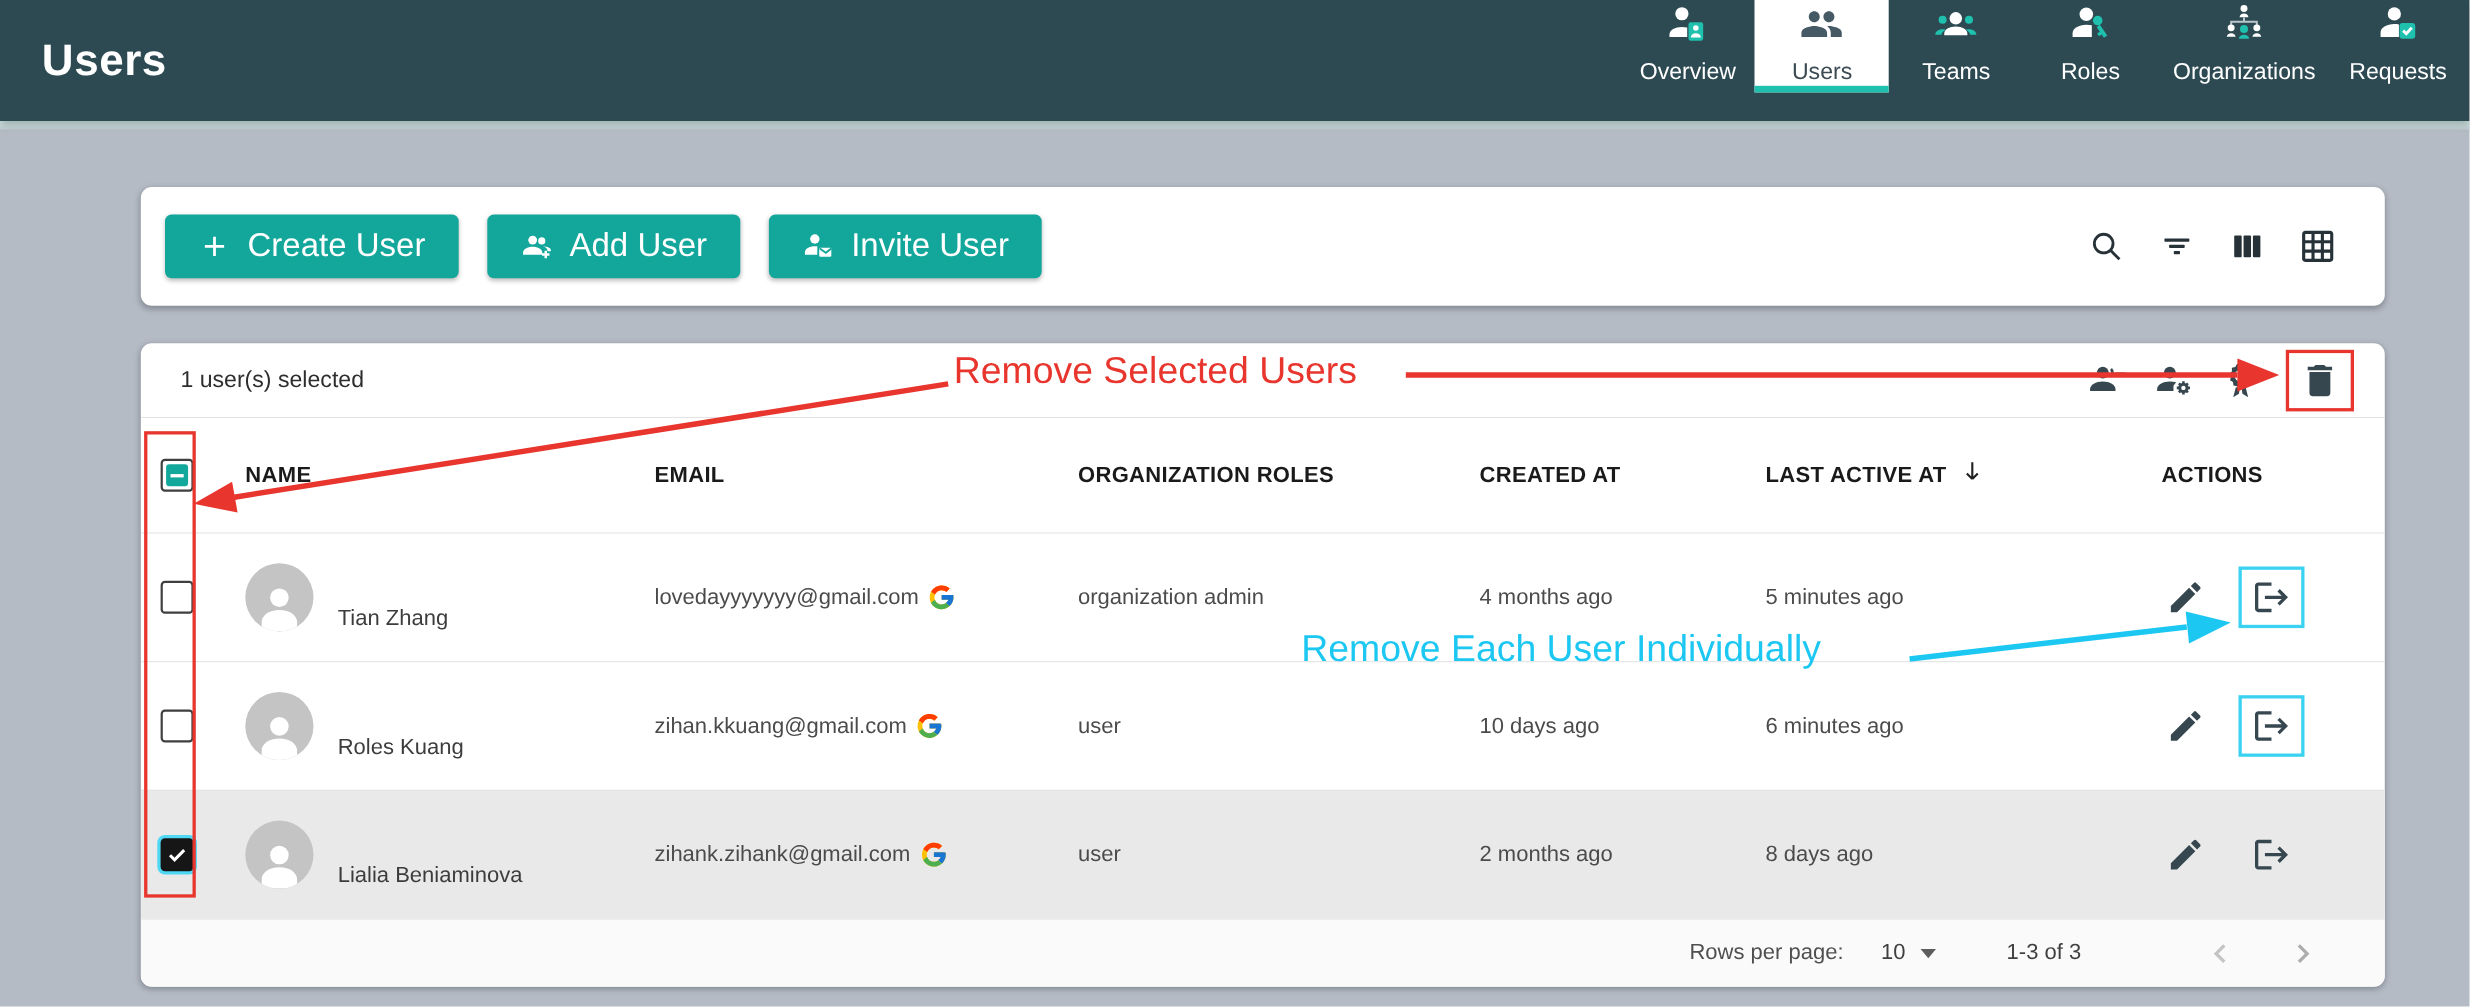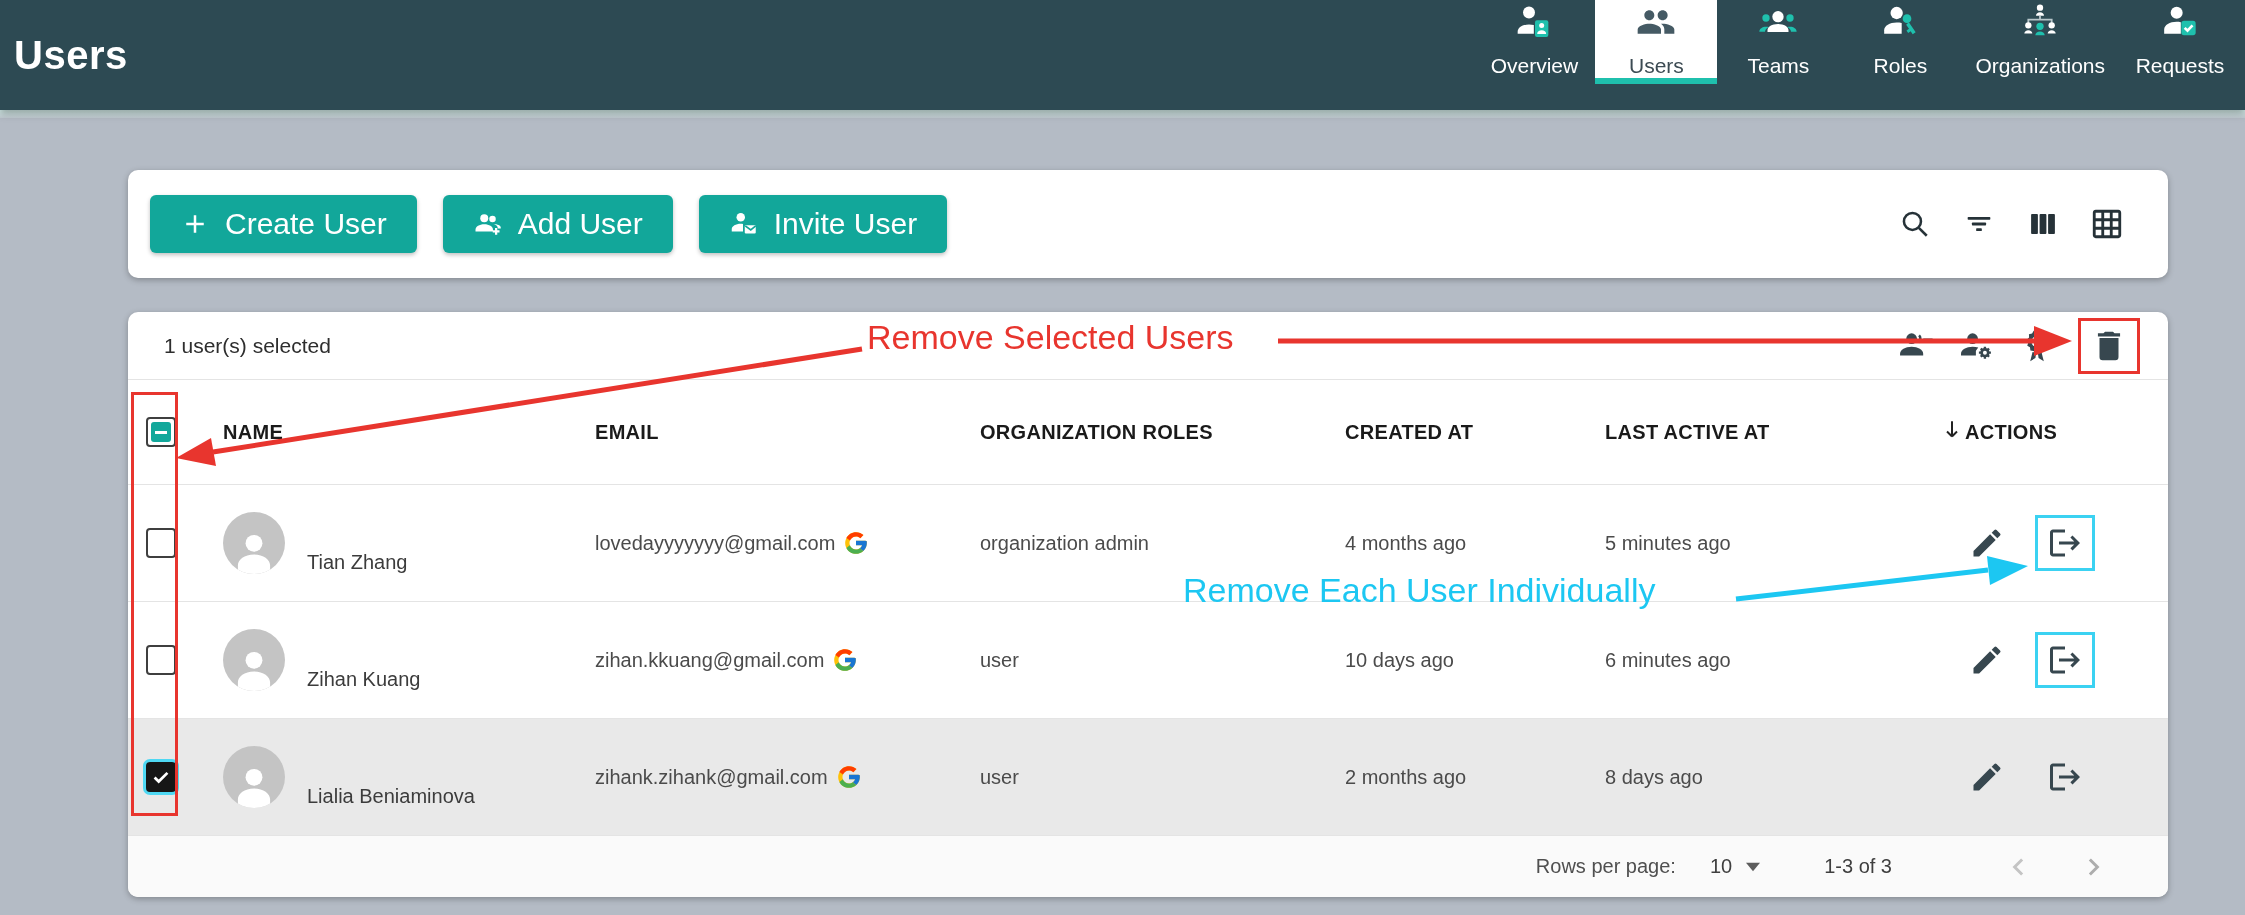--- a/index.html
+++ b/index.html
@@ -9,21 +9,21 @@
     background: #b4bbc5;
     position: relative;
     overflow: hidden;
   }
   .page { position: relative; width: 2245px; height: 915px; }
 
   
   .app-header {
     height: 110px; background: #2d4a53;
     display: flex; justify-content: space-between; align-items: stretch;
-    padding-left: 14px; position: relative; z-index: 2;
+    padding-left: 38px; position: relative; z-index: 2;
     box-shadow: 0 3px 8px rgba(0,0,0,.35);
   }
   .page-title { color:#fff; font-size: 40px; font-weight: 600; align-self: center; letter-spacing:.5px; }
   .header-strip { position:absolute; top:110px; left:0; width:100%; height:8px;
     background: linear-gradient(180deg,#d6f0ec 0%, #bfc9cf 100%); z-index:1; }
   .nav-tabs { display:flex; align-items:flex-start; padding-right: 4px; }
   .tab {
     min-width: 122px; padding: 0 14px; cursor: pointer;
     display:flex; flex-direction:column; align-items:center; justify-content:center; gap:12px;
     color:#fff; font-size:21px;
@@ -57,21 +57,21 @@
     padding:0 28px 0 36px; border-bottom:1px solid #e4e4e4; }
   .selection-text { font-size:21px; color:#2e2e2e; }
   .selection-icons { display:flex; gap:22px; align-items:center; }
   .selection-icons .sico { display:flex; cursor:pointer; }
   .selection-icons svg { width:38px; height:38px; }
   .red-outline { border:3px solid #e8352e; padding:6px 9px; display:flex; align-items:center; }
 
   .grid-row { display:grid; grid-template-columns: 95px 372px 385px 365px 260px 360px 1fr; align-items:center; }
   .thead { height:104px; flex:0 0 104px; font-size:20px; font-weight:700; color:#1a1a1a; letter-spacing:.3px; }
   .th { cursor:pointer; }
-  .th-sort { display:flex; align-items:center; gap:10px;justify-content:space-between; }
+  .th-sort { display:flex; align-items:center; gap:10px; }
   .sort-ic svg { width:26px; height:26px; }
   .trow { height:117px; flex:0 0 117px; border-top:1px solid #e4e4e4; font-size:20px; color:#4b4b4b; }
   .trow.selected { background:#e9e9e9; }
 
   .cb-cell { padding-left:18px; }
   .cb { width:30px; height:30px; border:2px solid #3f3f3f; border-radius:4px; background:#fff;
     display:flex; align-items:center; justify-content:center; cursor:pointer; }
   .cb-minus { width:20px; height:20px; background:#12a89b; border-radius:3px; position:relative; }
   .cb-minus::after { content:""; position:absolute; left:4px; top:8.5px; width:12px; height:3px; background:#fff; }
   .cb.checked { background:#161616; border-color:#161616; box-shadow:0 0 0 3px #4fd8f3; }
@@ -369,21 +369,21 @@
       <div class="cb-cell">
           <span class="cb"></span>
         </div>
       <div class="name-cell">
         <span class="avatar">
           <svg viewBox="0 0 24 24">
               <circle cx="12" cy="8" r="4.4" fill="#fff"></circle>
               <path d="M12 13.8c-5 0-8.4 2.7-8.4 5.6V24h16.8v-4.6c0-2.9-3.4-5.6-8.4-5.6z" fill="#fff"></path>
             </svg>
         </span>
-        <span class="uname">Zihan Kuang</span>
+        <span class="uname">Roles Kuang</span>
       </div>
       <div class="email-cell">
         <span>zihan.kkuang@gmail.com</span>
         <span class="gicon">
           <svg viewBox="0 0 48 48">
               <path fill="#FFC107" d="M43.6 20.1H42V20H24v8h11.3C33.7 32.7 29.3 36 24 36c-6.6 0-12-5.4-12-12s5.4-12 12-12c3.1 0 5.9 1.2 8 3l5.7-5.7C34.3 6.1 29.4 4 24 4 13 4 4 13 4 24s9 20 20 20 20-9 20-20c0-1.3-.1-2.7-.4-3.9z"></path>
               <path fill="#FF3D00" d="M6.3 14.7l6.6 4.8C14.7 15.1 18.9 12 24 12c3.1 0 5.9 1.2 8 3l5.7-5.7C34.3 6.1 29.4 4 24 4 16.3 4 9.7 8.3 6.3 14.7z"></path>
               <path fill="#4CAF50" d="M24 44c5.2 0 9.9-1.9 13.4-5.2l-6.2-5.2C29.2 35.1 26.7 36 24 36c-5.3 0-9.7-3.3-11.3-8l-6.5 5C9.5 39.6 16.2 44 24 44z"></path>
               <path fill="#1976D2" d="M43.6 20.1H42V20H24v8h11.3c-.8 2.2-2.2 4.1-4.1 5.5l6.2 5.2C36.9 39.2 44 34 44 24c0-1.3-.1-2.7-.4-3.9z"></path>
             </svg>

